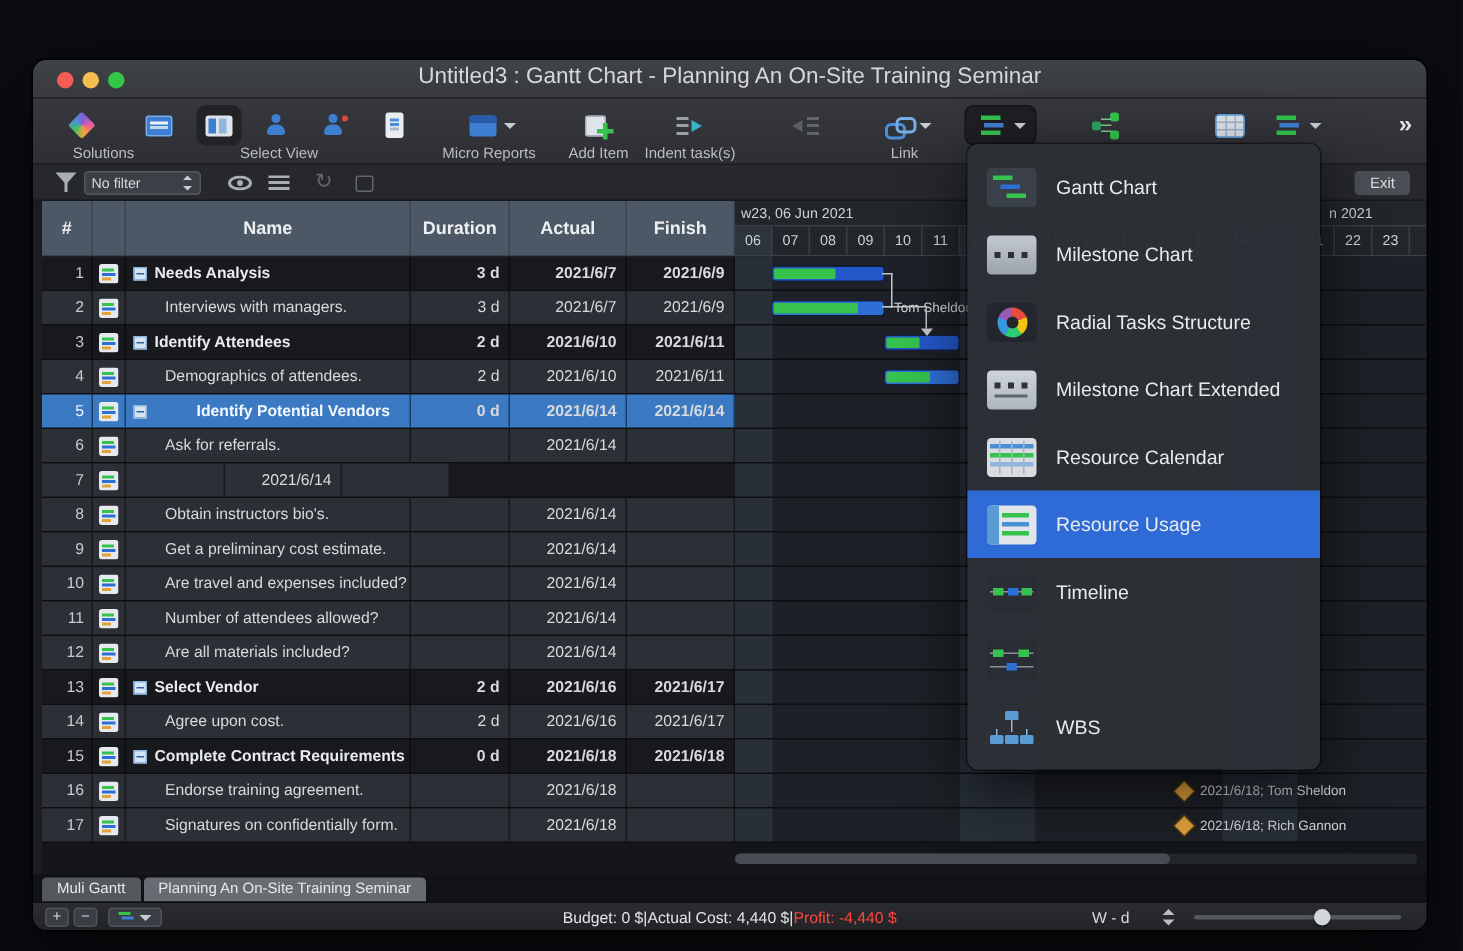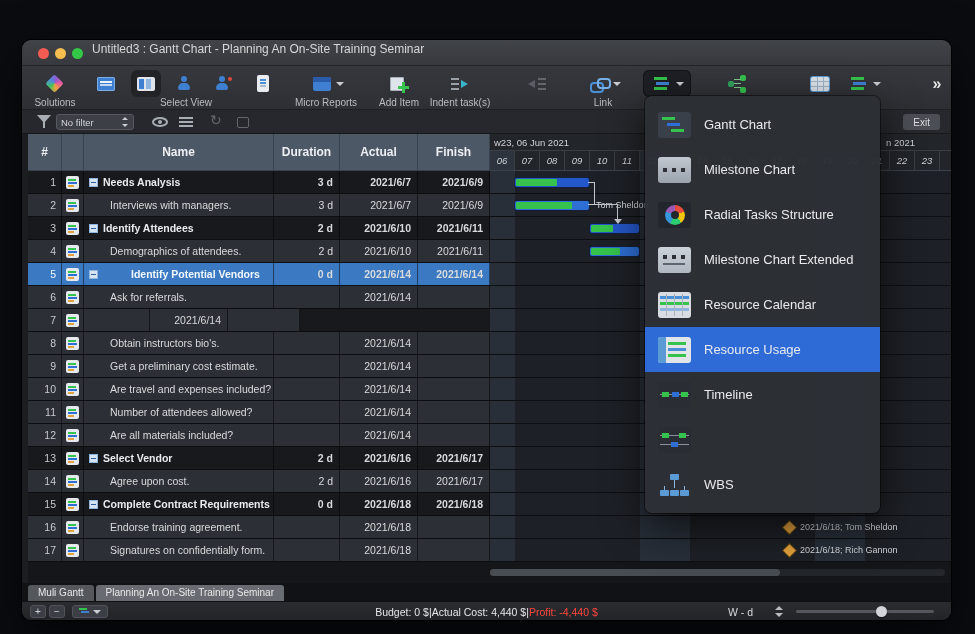--- a/index.html
+++ b/index.html
@@ -11,40 +11,40 @@
             background:#1b1d21; border-radius:9px; overflow:hidden;
             box-shadow:0 18px 50px rgba(0,0,0,.7), 0 0 0 1px rgba(0,0,0,.85); }
 
   
   .titlebar { position:absolute; left:0; top:0; width:100%; height:26px;
               background:linear-gradient(#404348,#37393e); border-bottom:1px solid #232529; }
   .tl { position:absolute; top:8px; width:11px; height:11px; border-radius:50%; }
   .tl.close{ left:16px; background:#f25c53; }
   .tl.min{ left:33px; background:#f5bd4f; }
   .tl.zoom{ left:50px; background:#33c748; }
-  .title { position:absolute; left:70px; right:70px; top:2px; text-align:left;
-           font-size:12px; color:#d6d7d9; white-space:nowrap; overflow:hidden; }
+  .title { position:absolute; left:70px; right:70px; top:2px; text-align:center;
+           font-size:15px; color:#d6d7d9; white-space:nowrap; overflow:hidden; }
 
   
   .toolbar { position:absolute; left:0; top:26px; width:100%; height:44px;
              background:linear-gradient(#36383d,#2d2f34); border-bottom:1px solid #1d1f23; }
   .tbtn { position:absolute; top:4px; height:27px; display:flex; align-items:center; justify-content:center; }
   .tlabel { position:absolute; top:31px; height:12px; font-size:10px; color:#b9bcc0; text-align:center; white-space:nowrap; }
   .chev { width:0; height:0; border-left:4px solid transparent; border-right:4px solid transparent;
           border-top:4px solid #c9ccd1; margin-left:3px; flex:0 0 auto; }
   #tb-solutions{left:20px;width:26px;} #tb-panel{left:71px;width:26px;}
   #tb-viewcur{left:109px;width:30px;background:#212327;border-radius:6px;}
   #tb-person1{left:150px;width:26px;} #tb-person2{left:189px;width:26px;} #tb-doc{left:228px;width:26px;}
   #tb-micro{left:287px;width:36px;} #tb-add{left:364px;width:26px;}
   #tb-indent{left:425px;width:26px;} #tb-outdent{left:502px;width:26px;opacity:.45;}
   #tb-link{left:564px;width:36px;}
   #tb-viewmenu{left:621px;width:48px;background:#1d1f24;border-radius:6px;box-shadow:inset 0 0 0 1px #141519;}
   #tb-network{left:702px;width:26px;} #tb-table{left:785px;width:26px;} #tb-gexp{left:823px;width:38px;}
   #tb-overflow{left:902px;width:26px;font-size:16px;color:#e3e4e6;font-weight:bold;}
-  #lb-solutions{left:2px;width:62px;} #lb-selectview{left:114px;width:100px;}
+  #lb-solutions{left:16px;width:62px;} #lb-selectview{left:114px;width:100px;}
   #lb-micro{left:254px;width:100px;} #lb-additem{left:337px;width:80px;}
   #lb-indent{left:388px;width:100px;} #lb-outdent{left:465px;width:100px;color:#6e7177;margin-top:24px;}
   #lb-link{left:556px;width:50px;}
 
   
   .ti{position:relative;width:22px;height:22px;display:block;}
   .i-solutions::before{content:"";position:absolute;left:4px;top:4px;width:13px;height:13px;transform:rotate(45deg);
     border-radius:2px;background:conic-gradient(from 45deg,#e85d9b,#f2a33c,#46c15c,#4a90d9,#8a5bd6,#e85d9b);}
   .i-panel::before{content:"";position:absolute;left:2px;top:4px;width:18px;height:14px;border-radius:2px;
     background:#3f7fd2;box-shadow:inset 0 0 0 1px #79aee6;}
@@ -115,21 +115,21 @@
   .grid-header { display:flex; height:37px; }
   .hcell { background:#4d5866; border-right:1px solid #39424d; border-bottom:1px solid #39424d; color:#edeff2;
            font-weight:bold; font-size:12px; display:flex; align-items:center; justify-content:center; }
   .w-num{width:34px;} .w-icon{width:22px;} .w-name{width:190px;} .w-dur{width:66px;} .w-start{width:78px;} .w-fin{width:72px;}
   .chart-header { width:461px; height:37px; background:#22252a; border-bottom:1px solid #39424d; position:relative; overflow:hidden; }
   .week-row { height:17px; border-bottom:1px solid #3a3f46; position:relative; font-size:9.5px; color:#cfd3d8; }
   .week-label { position:absolute; left:4px; top:3px; white-space:nowrap; }
   .week-label-right { position:absolute; left:396px; top:3px; white-space:nowrap; }
   .days-row { height:19px; display:flex; overflow:hidden; }
   .day-cell { width:25px; flex:0 0 auto; border-right:1px solid #3a3f46; font-size:9.5px; color:#ced2d7;
-              text-align:center; line-height:19px;font-style:italic; }
+              text-align:center; line-height:19px; }
   .day-cell.weekend { background:rgba(125,155,195,.13); }
 
   .grid-body { position:relative; height:391px; background:#17191d; }
   .chart-underlay { position:absolute; left:462px; top:0; width:461px; height:391px; background:#1d2026; z-index:0; pointer-events:none; }
   .band { position:absolute; top:0; height:391px; width:25px; background:rgba(125,155,195,.12); }
   .chart-overlay { position:absolute; left:462px; top:0; width:461px; height:391px; z-index:5; pointer-events:none; }
   .rows { position:relative; z-index:2; }
   .row { display:flex; height:23px; border-bottom:1px solid #0c0e11; }
   .cell { border-right:1px solid rgba(0,0,0,.5); font-size:10.5px; color:#d8dadd; display:flex; align-items:center;
           overflow:hidden; white-space:nowrap; }

